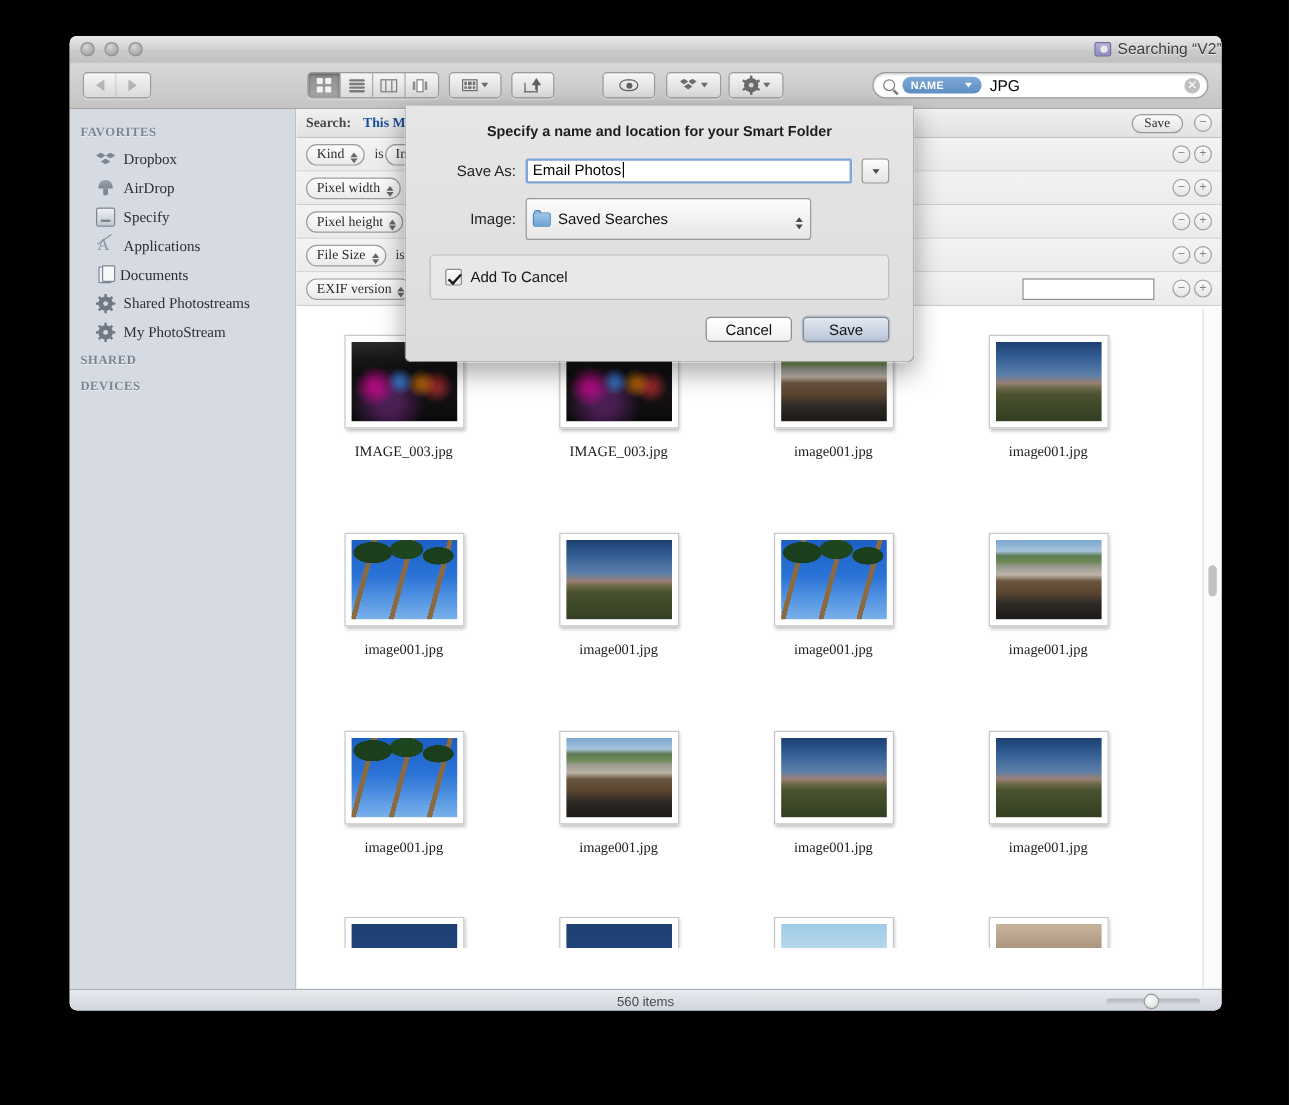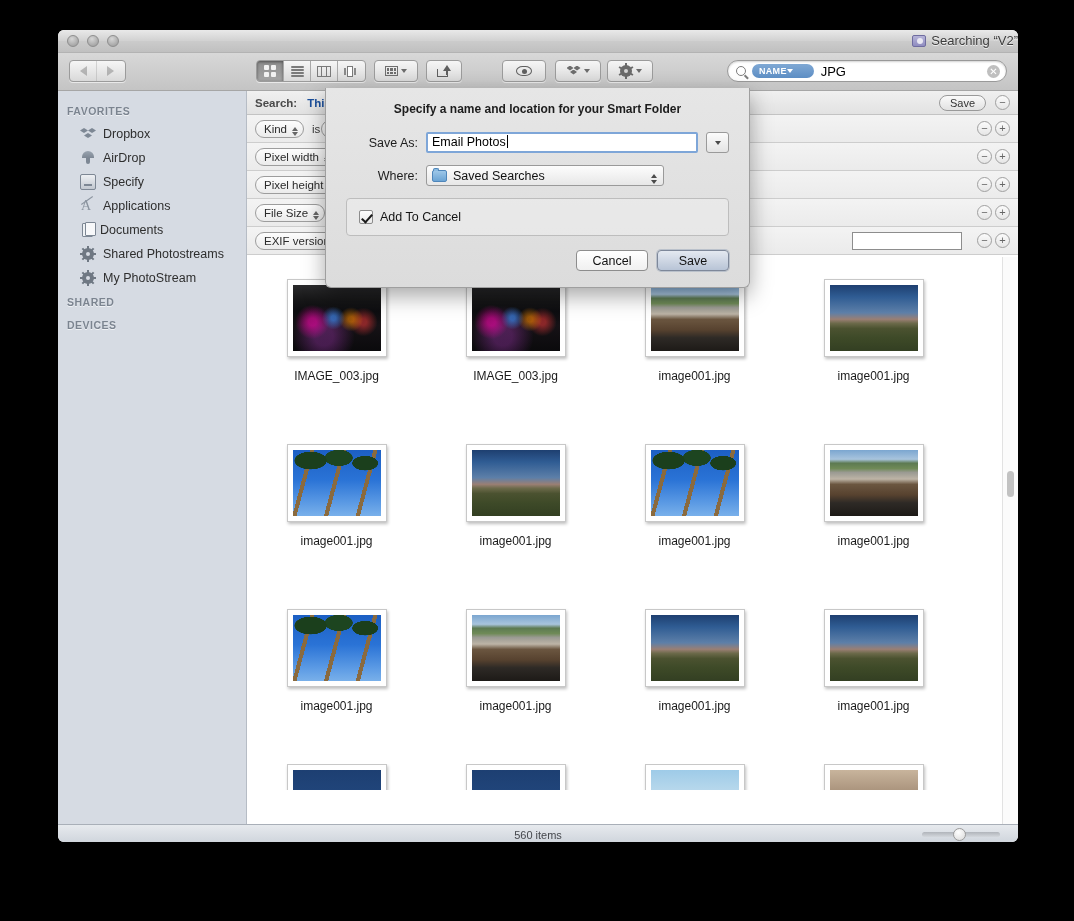--- a/index.html
+++ b/index.html
@@ -267,25 +267,25 @@
     background: #7d7d7d;
     transform: rotate(45deg);
   }
   #search-token {
     background: linear-gradient(to bottom, #7fa8d4, #5d8ec4);
     color: #fff;
     font-size: 9px;
     font-weight: bold;
     letter-spacing: 0.3px;
     border-radius: 9px;
-    padding: 2px 21px 2px 7px;
+    padding: 2px 8px 2px 7px;
     margin-left: 6px;
     display: inline-flex;
     align-items: center;
-    gap: 0;
+    gap: 17px;
     flex: none;
   }
   #search-token .tok-caret {
     width: 0; height: 0;
     border-left: 3px solid transparent;
     border-right: 3px solid transparent;
     border-top: 4px solid #fff;
   }
   #search-text {
     font-size: 13px;
@@ -298,21 +298,21 @@
     border-radius: 50%;
     background: #bfbfbf;
     color: #fff;
     font-size: 10px;
     line-height: 13px;
     text-align: center;
     flex: none;
   }
 
   
-  #body-split { display: flex; height: 733px; }
+  #body-split { display: flex; height: 733px; font-family: Liberation Serif, serif; }
 
   
   #sidebar {
     width: 189px;
     background: #d6dbe3;
     border-right: 1px solid #b6bcc5;
     box-sizing: border-box;
     padding-top: 8px;
     font-size: 12px;
     overflow: hidden;
@@ -626,21 +626,21 @@
     width: 13px; height: 13px;
     border-radius: 50%;
     background: radial-gradient(circle at 40% 30%, #fff, #d8d8d8);
     border: 1px solid #9a9a9a;
     box-sizing: border-box;
   }
 
   
   #save-sheet {
     position: absolute;
-    left: 267px;
+    left: 279px;
     top: 58px;
     width: 425px;
     background: linear-gradient(to bottom, #e6e6e6, #dcdcdc);
     border: 1px solid #9f9f9f;
     border-top: none;
     border-radius: 0 0 6px 6px;
     box-shadow: 0 8px 22px rgba(0,0,0,0.35);
     z-index: 50;
     box-sizing: border-box;
     padding: 14px 20px 16px 20px;
@@ -692,21 +692,21 @@
     background: linear-gradient(to bottom, #fcfcfc, #e4e4e4);
     display: flex;
     align-items: center;
     justify-content: center;
     box-sizing: border-box;
   }
   #expand-btn .caret-down { margin-left: 0; border-top-color: #4a4a4a; }
 
   #where-select {
     flex: 0 0 238px;
-    height: 21px;
+    height: 35px;
     border: 1px solid #9a9a9a;
     border-radius: 3px;
     background: linear-gradient(to bottom, #fdfdfd, #e7e7e7);
     display: flex;
     align-items: center;
     padding: 0 5px;
     box-sizing: border-box;
     position: relative;
     font-size: 12.5px;
     color: #111;
@@ -1172,21 +1172,21 @@
 
     <div class="sheet-row">
       <span class="sheet-lbl">Save As:</span>
       <span id="saveas-input"><span>Email Photos</span><span class="caret"></span></span>
       <span id="expand-btn">
           <span class="caret-down"></span>
         </span>
     </div>
 
     <div class="sheet-row">
-      <span class="sheet-lbl">Where:</span>
+      <span class="sheet-lbl">Image:</span>
       <span id="where-select">
         <span class="blue-folder"></span>
         <span>Saved Searches</span>
         <span class="updown2"></span>
       </span>
     </div>
 
     <div id="sidebar-box">
       <div class="checkrow">
         <span class="checkbox checked"></span>

